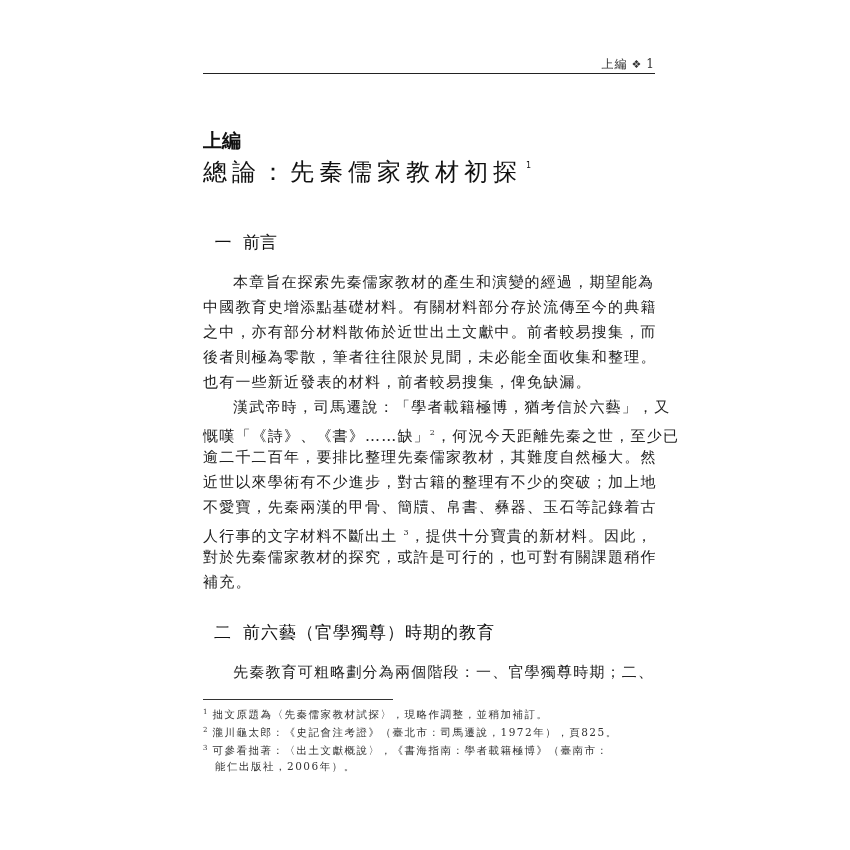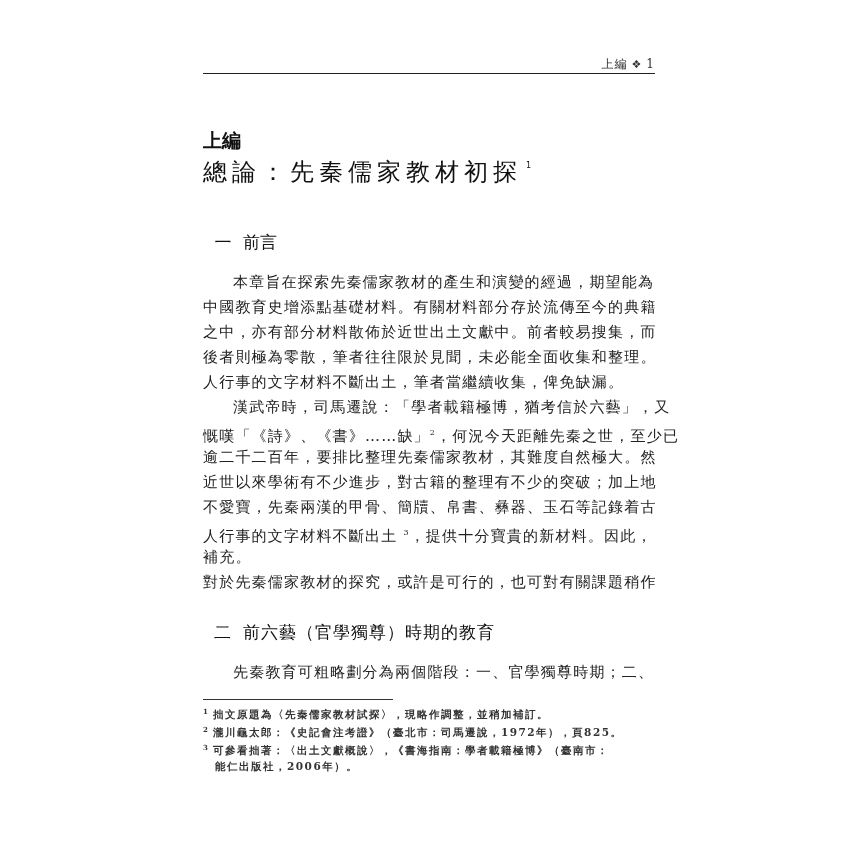--- a/index.html
+++ b/index.html
@@ -35,21 +35,21 @@
     height: 25px; line-height: 25px; font-size: 15px; white-space: nowrap;
     letter-spacing: 1.2px; color: #222;
   }
   .line.indent { padding-left: 30px; }
   .line sup { font-size: 8px; vertical-align: 6px; }
   .para1 { top: 262px; }
   .para2 { top: 387px; }
   .para3 { top: 652px; }
   .fn-rule { position: absolute; top: 699px; left: 0; width: 190px; border-top: 1px solid #333; }
   .footnotes { position: absolute; top: 704px; left: 0; width: 460px; }
-  .fn { font-size: 10.5px; line-height: 16px; letter-spacing: 1.5px; color: #333; white-space: nowrap; font-weight: bold; }
+  .fn { font-size: 10.5px; line-height: 16px; letter-spacing: 1.5px; color: #333; white-space: nowrap; }
   .fn sup { font-size: 7px; vertical-align: 4px; margin-right: 5px; letter-spacing: 0; }
   .fn.cont { padding-left: 12px; }
 </style>
 </head>
 <body>
 
 <div class="page">
 
   <div class="running-head">
     <span>上編</span><span class="orn">❖</span><span>1</span>
@@ -64,32 +64,32 @@
 
   <div class="section-head sec1">
     <span class="num">一</span><span>前言</span>
   </div>
 
   <div class="body-text para1">
     <div class="line indent">本章旨在探索先秦儒家教材的產生和演變的經過，期望能為</div>
     <div class="line">中國教育史增添點基礎材料。有關材料部分存於流傳至今的典籍</div>
     <div class="line">之中，亦有部分材料散佈於近世出土文獻中。前者較易搜集，而</div>
     <div class="line">後者則極為零散，筆者往往限於見聞，未必能全面收集和整理。</div>
-    <div class="line">人行事的文字材料不斷出土，筆者當繼續收集，俾免缺漏。</div>
+    <div class="line">也有一些新近發表的材料，前者較易搜集，俾免缺漏。</div>
   </div>
 
   <div class="body-text para2">
     <div class="line indent">漢武帝時，司馬遷說：「學者載籍極博，猶考信於六藝」，又</div>
     <div class="line"><span>慨嘆「《詩》、《書》……缺」</span><sup>2</sup><span>，何況今天距離先秦之世，至少已</span></div>
     <div class="line">逾二千二百年，要排比整理先秦儒家教材，其難度自然極大。然</div>
     <div class="line">近世以來學術有不少進步，對古籍的整理有不少的突破；加上地</div>
     <div class="line">不愛寶，先秦兩漢的甲骨、簡牘、帛書、彝器、玉石等記錄着古</div>
     <div class="line"><span>人行事的文字材料不斷出土</span> <sup>3</sup><span>，提供十分寶貴的新材料。因此，</span></div>
+    <div class="line">對於先秦儒家教材的探究，或許是可行的，也可對有關課題稍作</div>
     <div class="line">補充。</div>
-    <div class="line">對於先秦儒家教材的探究，或許是可行的，也可對有關課題稍作</div>
   </div>
 
   <div class="section-head sec2">
     <span class="num">二</span><span>前六藝（官學獨尊）時期的教育</span>
   </div>
 
   <div class="body-text para3">
     <div class="line indent">先秦教育可粗略劃分為兩個階段：一、官學獨尊時期；二、</div>
   </div>
 

